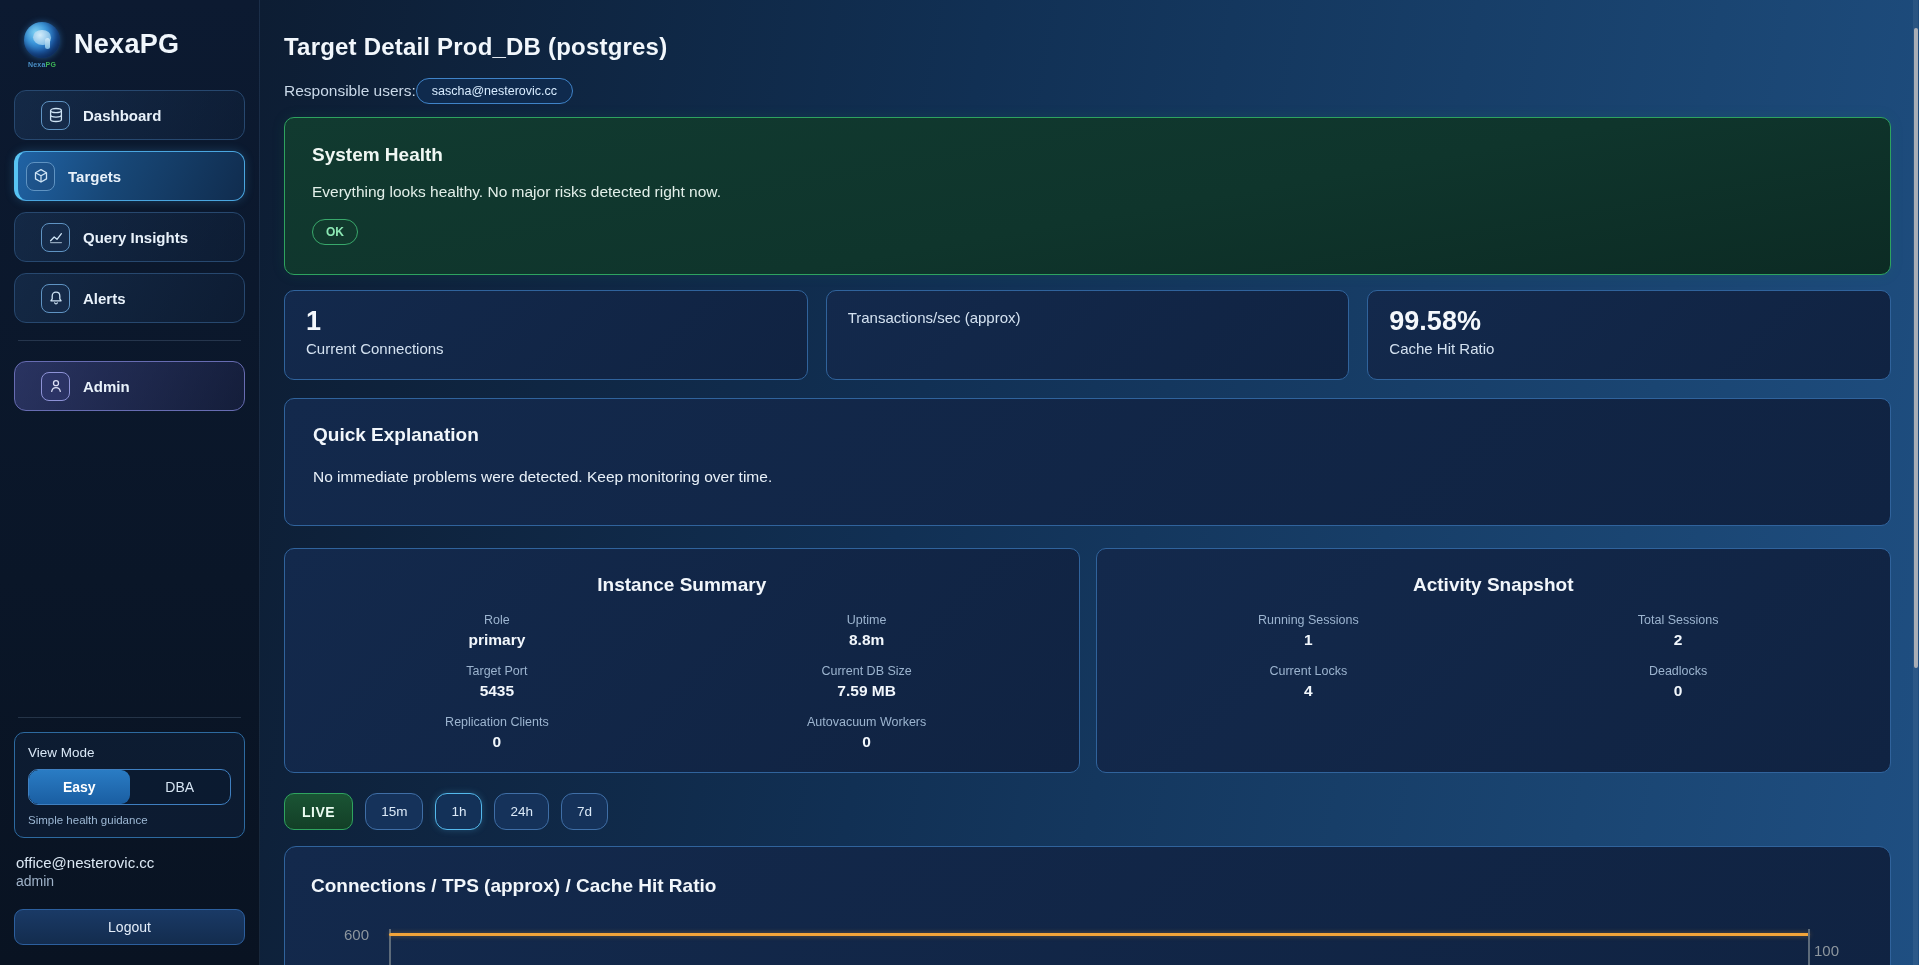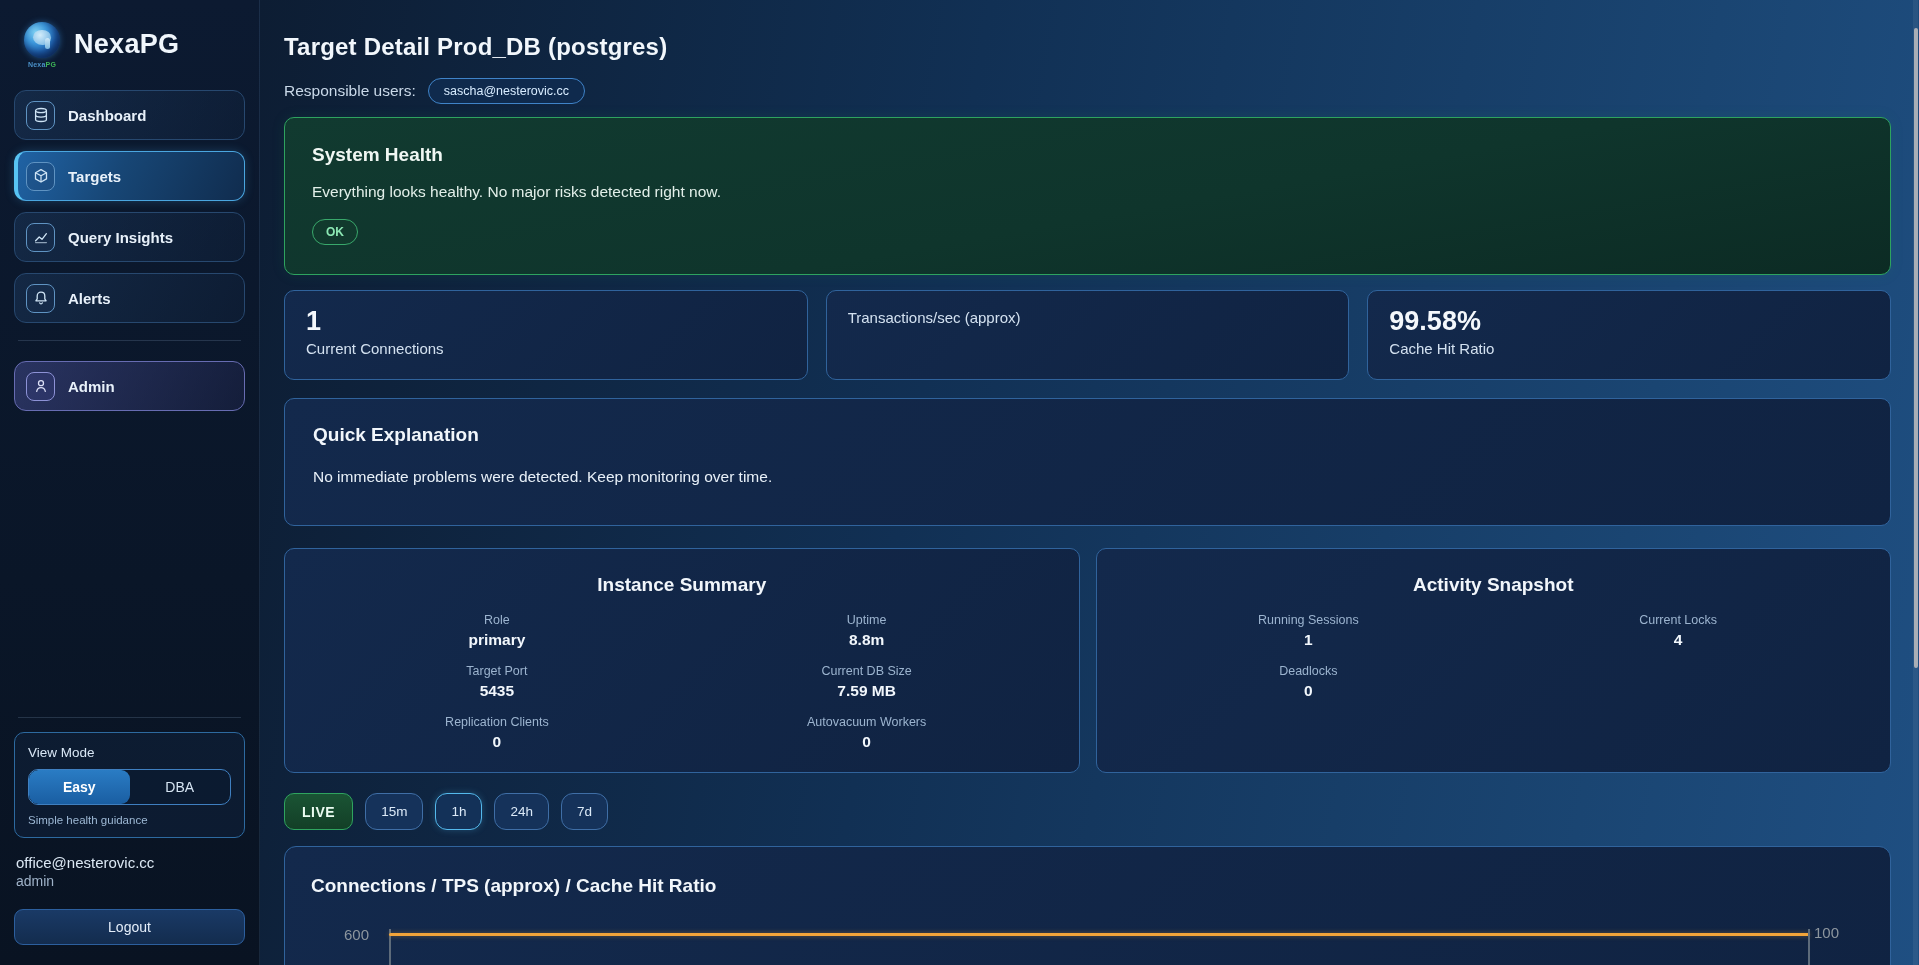--- a/index.html
+++ b/index.html
@@ -16,21 +16,21 @@
     box-shadow:0 0 6px rgba(60,150,230,.45), inset -3px -4px 8px rgba(10,30,70,.8); position:relative; overflow:hidden; }
   .logo-circle:before { content:""; position:absolute; left:9px; top:8px; width:18px; height:15px; border-radius:50% 50% 45% 55%;
     background:radial-gradient(circle at 40% 35%, #dff2fc, #8fc6ea 70%, #5aa0d4); opacity:.9; }
   .logo-circle:after { content:""; position:absolute; left:21px; top:16px; width:5px; height:11px; border-radius:3px;
     background:linear-gradient(180deg,#cfe9f8,#7bb8e0); }
   .logo-caption { position:absolute; left:0; right:0; bottom:-2px; text-align:center; font-size:7px; font-weight:bold; letter-spacing:.2px; }
   .logo-caption .n { color:#4a90c8; } .logo-caption .p { color:#3fb458; }
   .brand-name { font-size:27px; font-weight:bold; color:#f0f6fc; letter-spacing:.3px; }
 
   .nav-item { height:50px; border-radius:12px; border:1px solid #27486f; margin-bottom:11px; display:flex; align-items:center;
-    gap:13px; padding:0 11px; cursor:pointer; background:linear-gradient(115deg, rgba(42,82,130,.28) 0%, rgba(18,38,66,.30) 100%); }
+    gap:13px; padding:0 26px; cursor:pointer; background:linear-gradient(115deg, rgba(42,82,130,.28) 0%, rgba(18,38,66,.30) 100%); }
   .icon-box { width:29px; height:29px; min-width:29px; border-radius:8px; border:1px solid #5f93c2; display:grid; place-items:center;
     color:#cfe4f5; background:rgba(30,60,100,.25); }
   .nav-label { font-size:15px; font-weight:bold; color:#e8f1fa; }
   .nav-item.active { border:1px solid #4aa6e0; border-left:4px solid #58c4f4; padding-left:8px;
     background:linear-gradient(115deg,#2063a5 0%,#174675 45%,#102c4e 100%); box-shadow:0 0 10px rgba(70,170,235,.25); }
   .nav-item.admin { border-color:#676cb2; background:linear-gradient(115deg, rgba(92,97,184,.38) 0%, rgba(38,42,88,.34) 100%); }
   .nav-item.admin .icon-box { border-color:#8d92d6; color:#dcdff5; background:rgba(70,75,150,.22); }
   .side-divider { border:none; border-top:1px solid rgba(160,195,225,.18); margin:6px 4px 20px; }
   .side-spacer { flex:1; }
 
@@ -42,21 +42,21 @@
   .viewmode-caption { font-size:11.5px; color:#9db8d4; margin-top:9px; }
   .user-email { font-size:15px; color:#dce8f4; margin:16px 2px 2px; }
   .user-role { font-size:14px; color:#9fb2c8; margin:0 2px; }
   .logout-btn { margin-top:20px; height:36px; width:100%; border-radius:9px; border:1px solid #2c5f9e; cursor:pointer;
     background:linear-gradient(180deg,#1a3a66,#132c4e); color:#e4eefa; font-size:14px; font-family:inherit; }
 
   
   .main { position:relative; flex:1; height:100%; overflow:hidden; padding:0 28px 0 24px;
     background:linear-gradient(100deg,#0d1d33 0%,#113054 40%,#1a4572 80%,#1f4f82 100%); }
   .page-title { font-size:24px; font-weight:bold; color:#f2f7fc; margin-top:33px; letter-spacing:.2px; }
-  .resp-row { display:flex; align-items:center; gap:12px; margin-top:17px; }
+  .resp-row { display:flex; align-items:center; gap:0; margin-top:17px; }
   .resp-label { font-size:15.5px; color:#c9d8e8; }
   .user-badge { display:inline-block; padding:5px 15px; border-radius:999px; border:1px solid #3f83c8; background:#0f2a4d;
     color:#d8ecff; font-size:12.5px; cursor:default; }
 
   .card { border-radius:10px; border:1px solid #30639c; background:linear-gradient(135deg,#13294c 0%,#102342 100%); }
 
   .health-card { margin-top:13px; height:158px; border:1px solid #2ea35f; border-radius:10px; padding:26px 27px;
     background:linear-gradient(170deg,#113a30 0%,#0f352c 55%,#0c2b24 100%); box-shadow:0 0 14px rgba(30,140,80,.12); }
   .card-title { font-size:19px; font-weight:bold; color:#f1f6fb; }
   .health-card .card-title { color:#f0f7f3; }
@@ -81,21 +81,21 @@
   .controls-row { margin-top:20px; display:flex; gap:12px; align-items:center; }
   .live-btn { height:37px; padding:0 17px; border-radius:10px; border:1px solid #2fa45f; background:linear-gradient(180deg,#1a5434,#133f27);
     color:#eafbf0; font-size:14px; font-weight:bold; font-family:inherit; cursor:pointer; letter-spacing:.5px; }
   .range-btn { height:37px; padding:4px 15px; border-radius:12px; border:1px solid #3f6ea6; background:#15325a;
     color:#dbe9f7; font-size:13.5px; font-family:inherit; cursor:pointer; }
   .range-btn.selected { border:1px solid #54b9ec; background:#133158; box-shadow:0 0 7px rgba(80,180,235,.28); }
 
   .chart-card { margin-top:16px; height:160px; border-radius:12px; padding:28px 26px 0; }
   .plot { position:relative; margin-top:27px; height:60px; }
   .ytick-left { position:absolute; left:22px; top:2px; width:36px; text-align:right; font-size:15px; color:#8d969e; }
-  .ytick-right { position:absolute; right:16px; top:0; width:34px; font-size:15px; color:#8d969e; }
+  .ytick-right { position:absolute; right:16px; top:18px; width:34px; font-size:15px; color:#8d969e; }
   .axis-left { position:absolute; left:78px; top:5px; width:2px; height:60px; background:#5d6b7a; }
   .axis-right { position:absolute; right:54px; top:5px; width:2px; height:60px; background:#5d6b7a; }
   .series-line { position:absolute; left:78px; right:54px; top:9px; height:3px; background:#f2a43a; border-radius:2px;
     box-shadow:0 0 5px rgba(242,164,58,.4); }
 
   .scrollbar-track { position:absolute; right:1px; top:0; width:5px; height:100%; background:rgba(255,255,255,.06); }
   .scrollbar-thumb { position:absolute; right:1px; top:28px; width:4px; height:640px; background:#a9aeb6; border-radius:2px; cursor:pointer; }
 </style>
 </head>
 <body>
@@ -246,20 +246,24 @@
           </div>
         </div>
       </div>
 
       <div class="card info-card">
         <div class="card-title">Activity Snapshot</div>
         <div class="field-grid">
           <div>
             <div class="field-label">Running Sessions</div>
             <div class="field-value">1</div>
+          </div>
+          <div>
+            <div class="field-label">Total Sessions</div>
+            <div class="field-value">2</div>
           </div>
           <div>
             <div class="field-label">Current Locks</div>
             <div class="field-value">4</div>
           </div>
           <div>
             <div class="field-label">Deadlocks</div>
             <div class="field-value">0</div>
           </div>
         </div>

